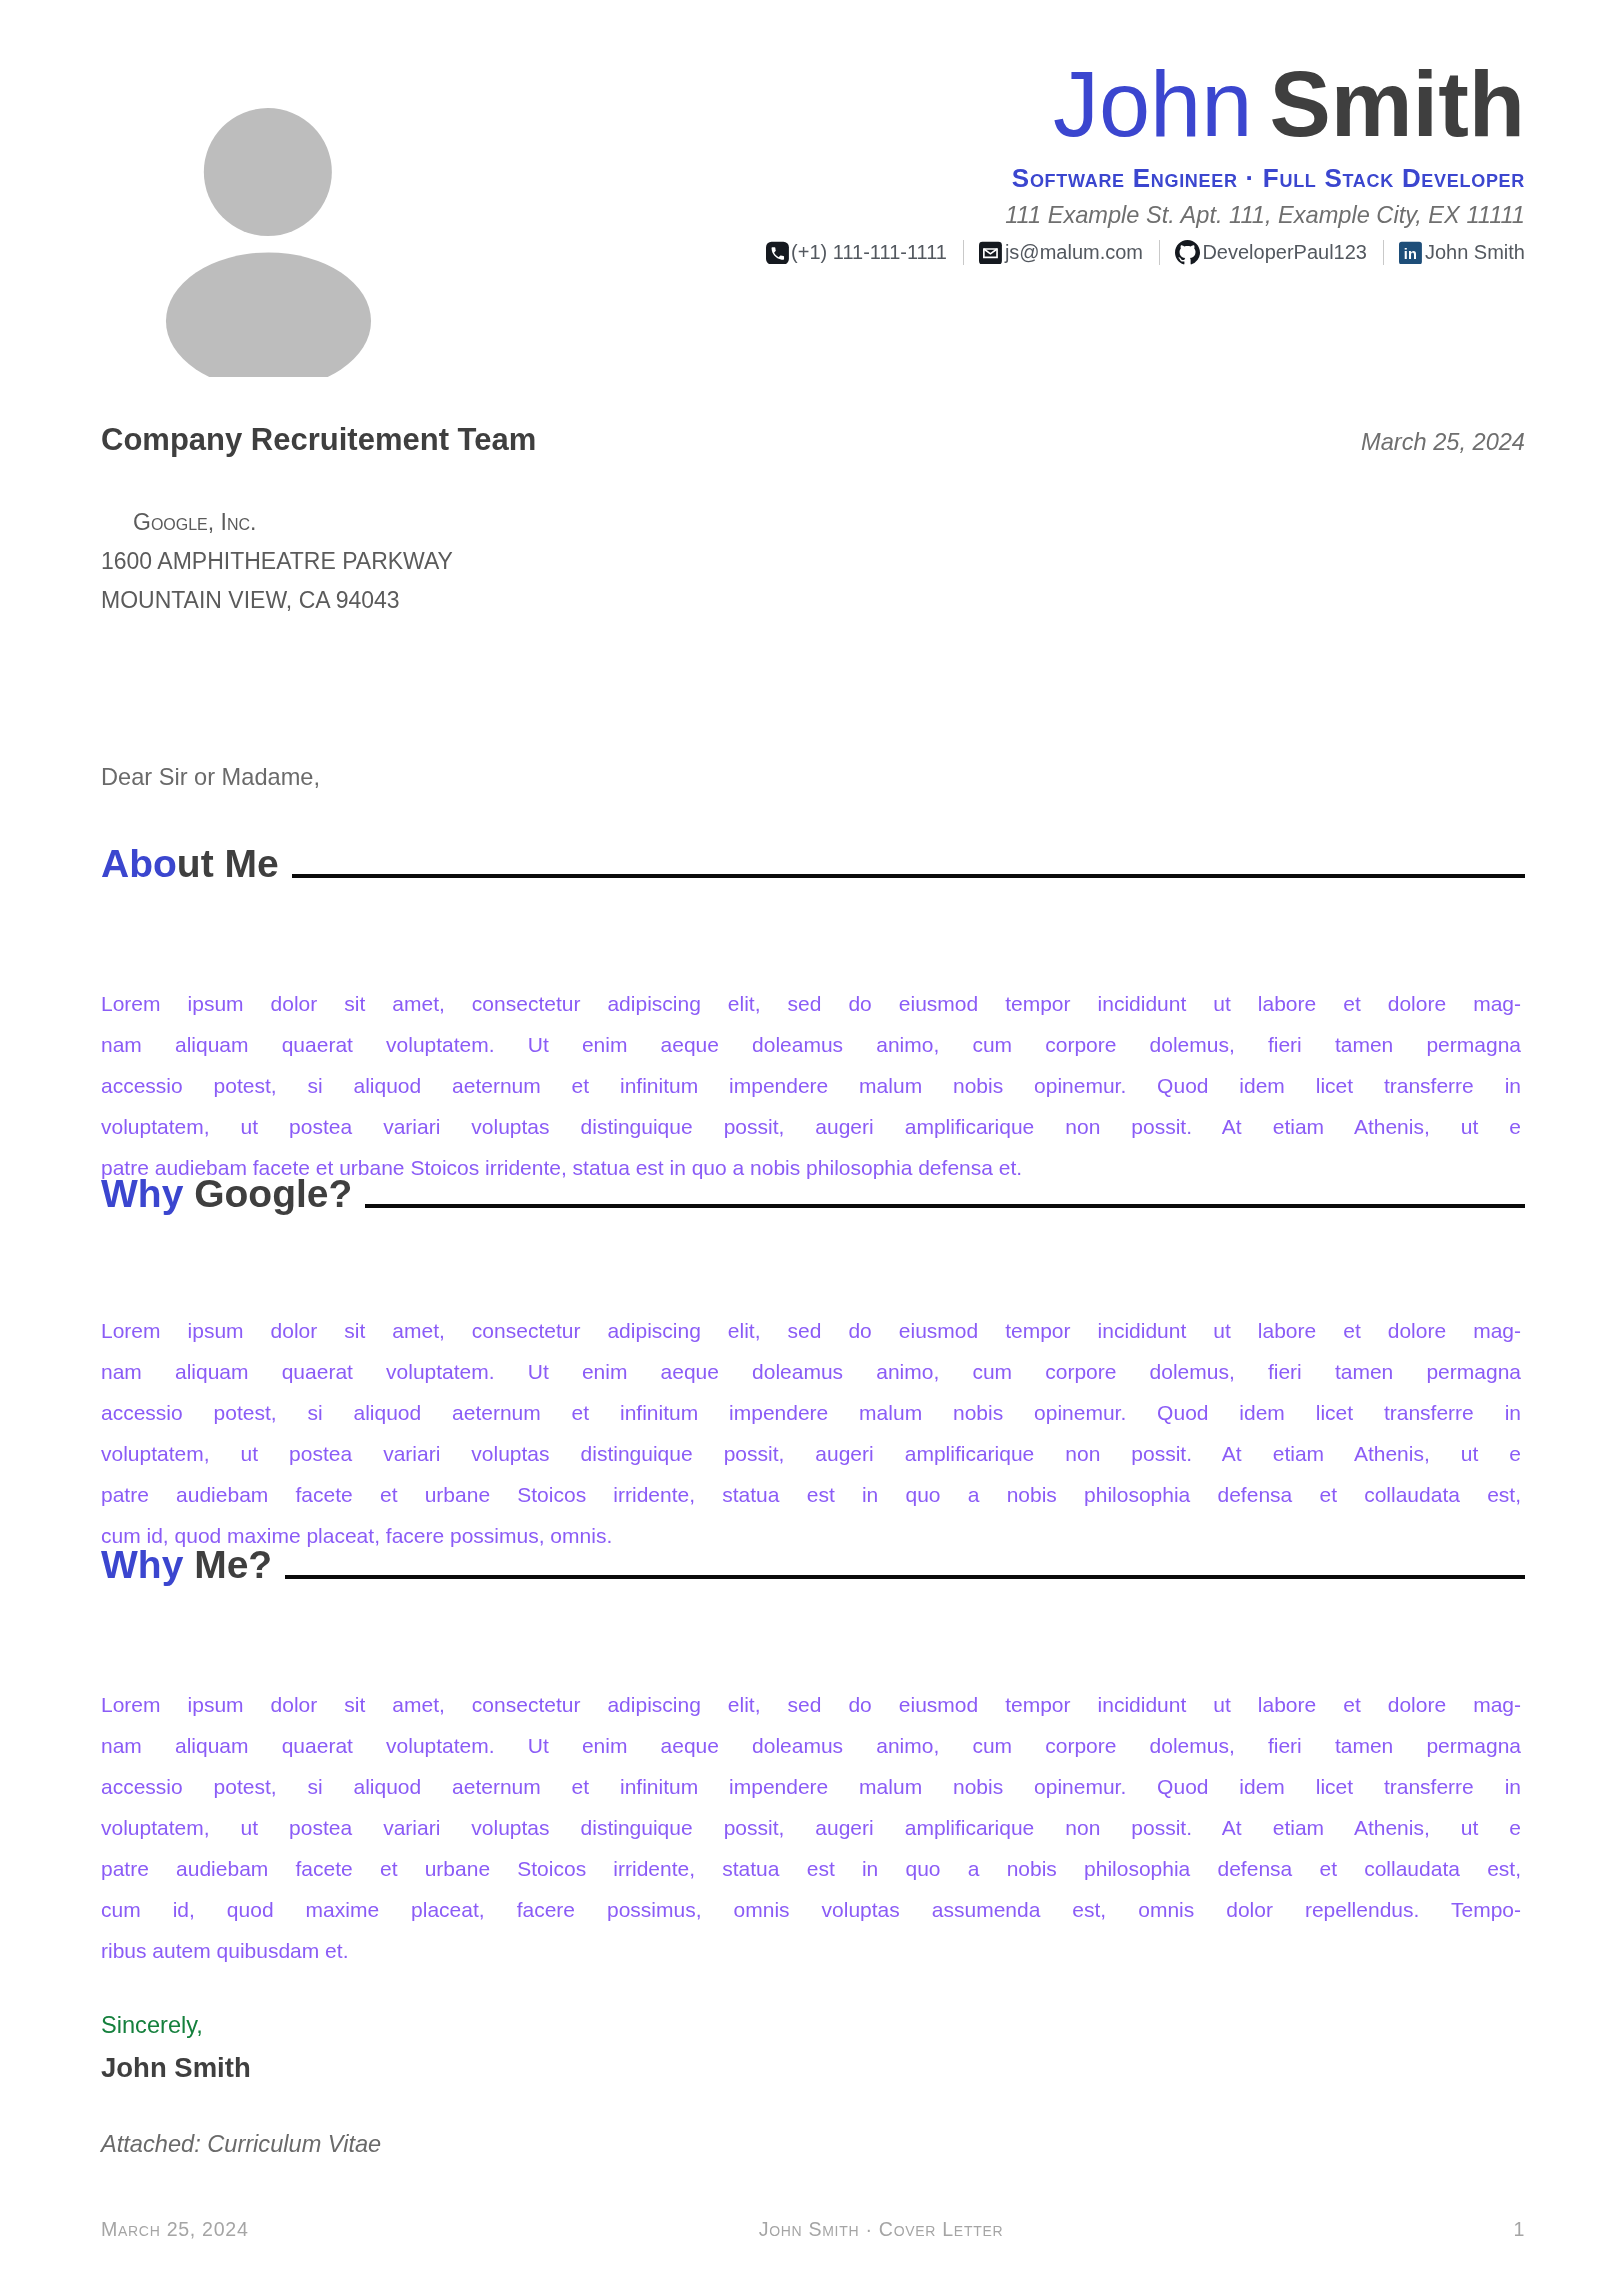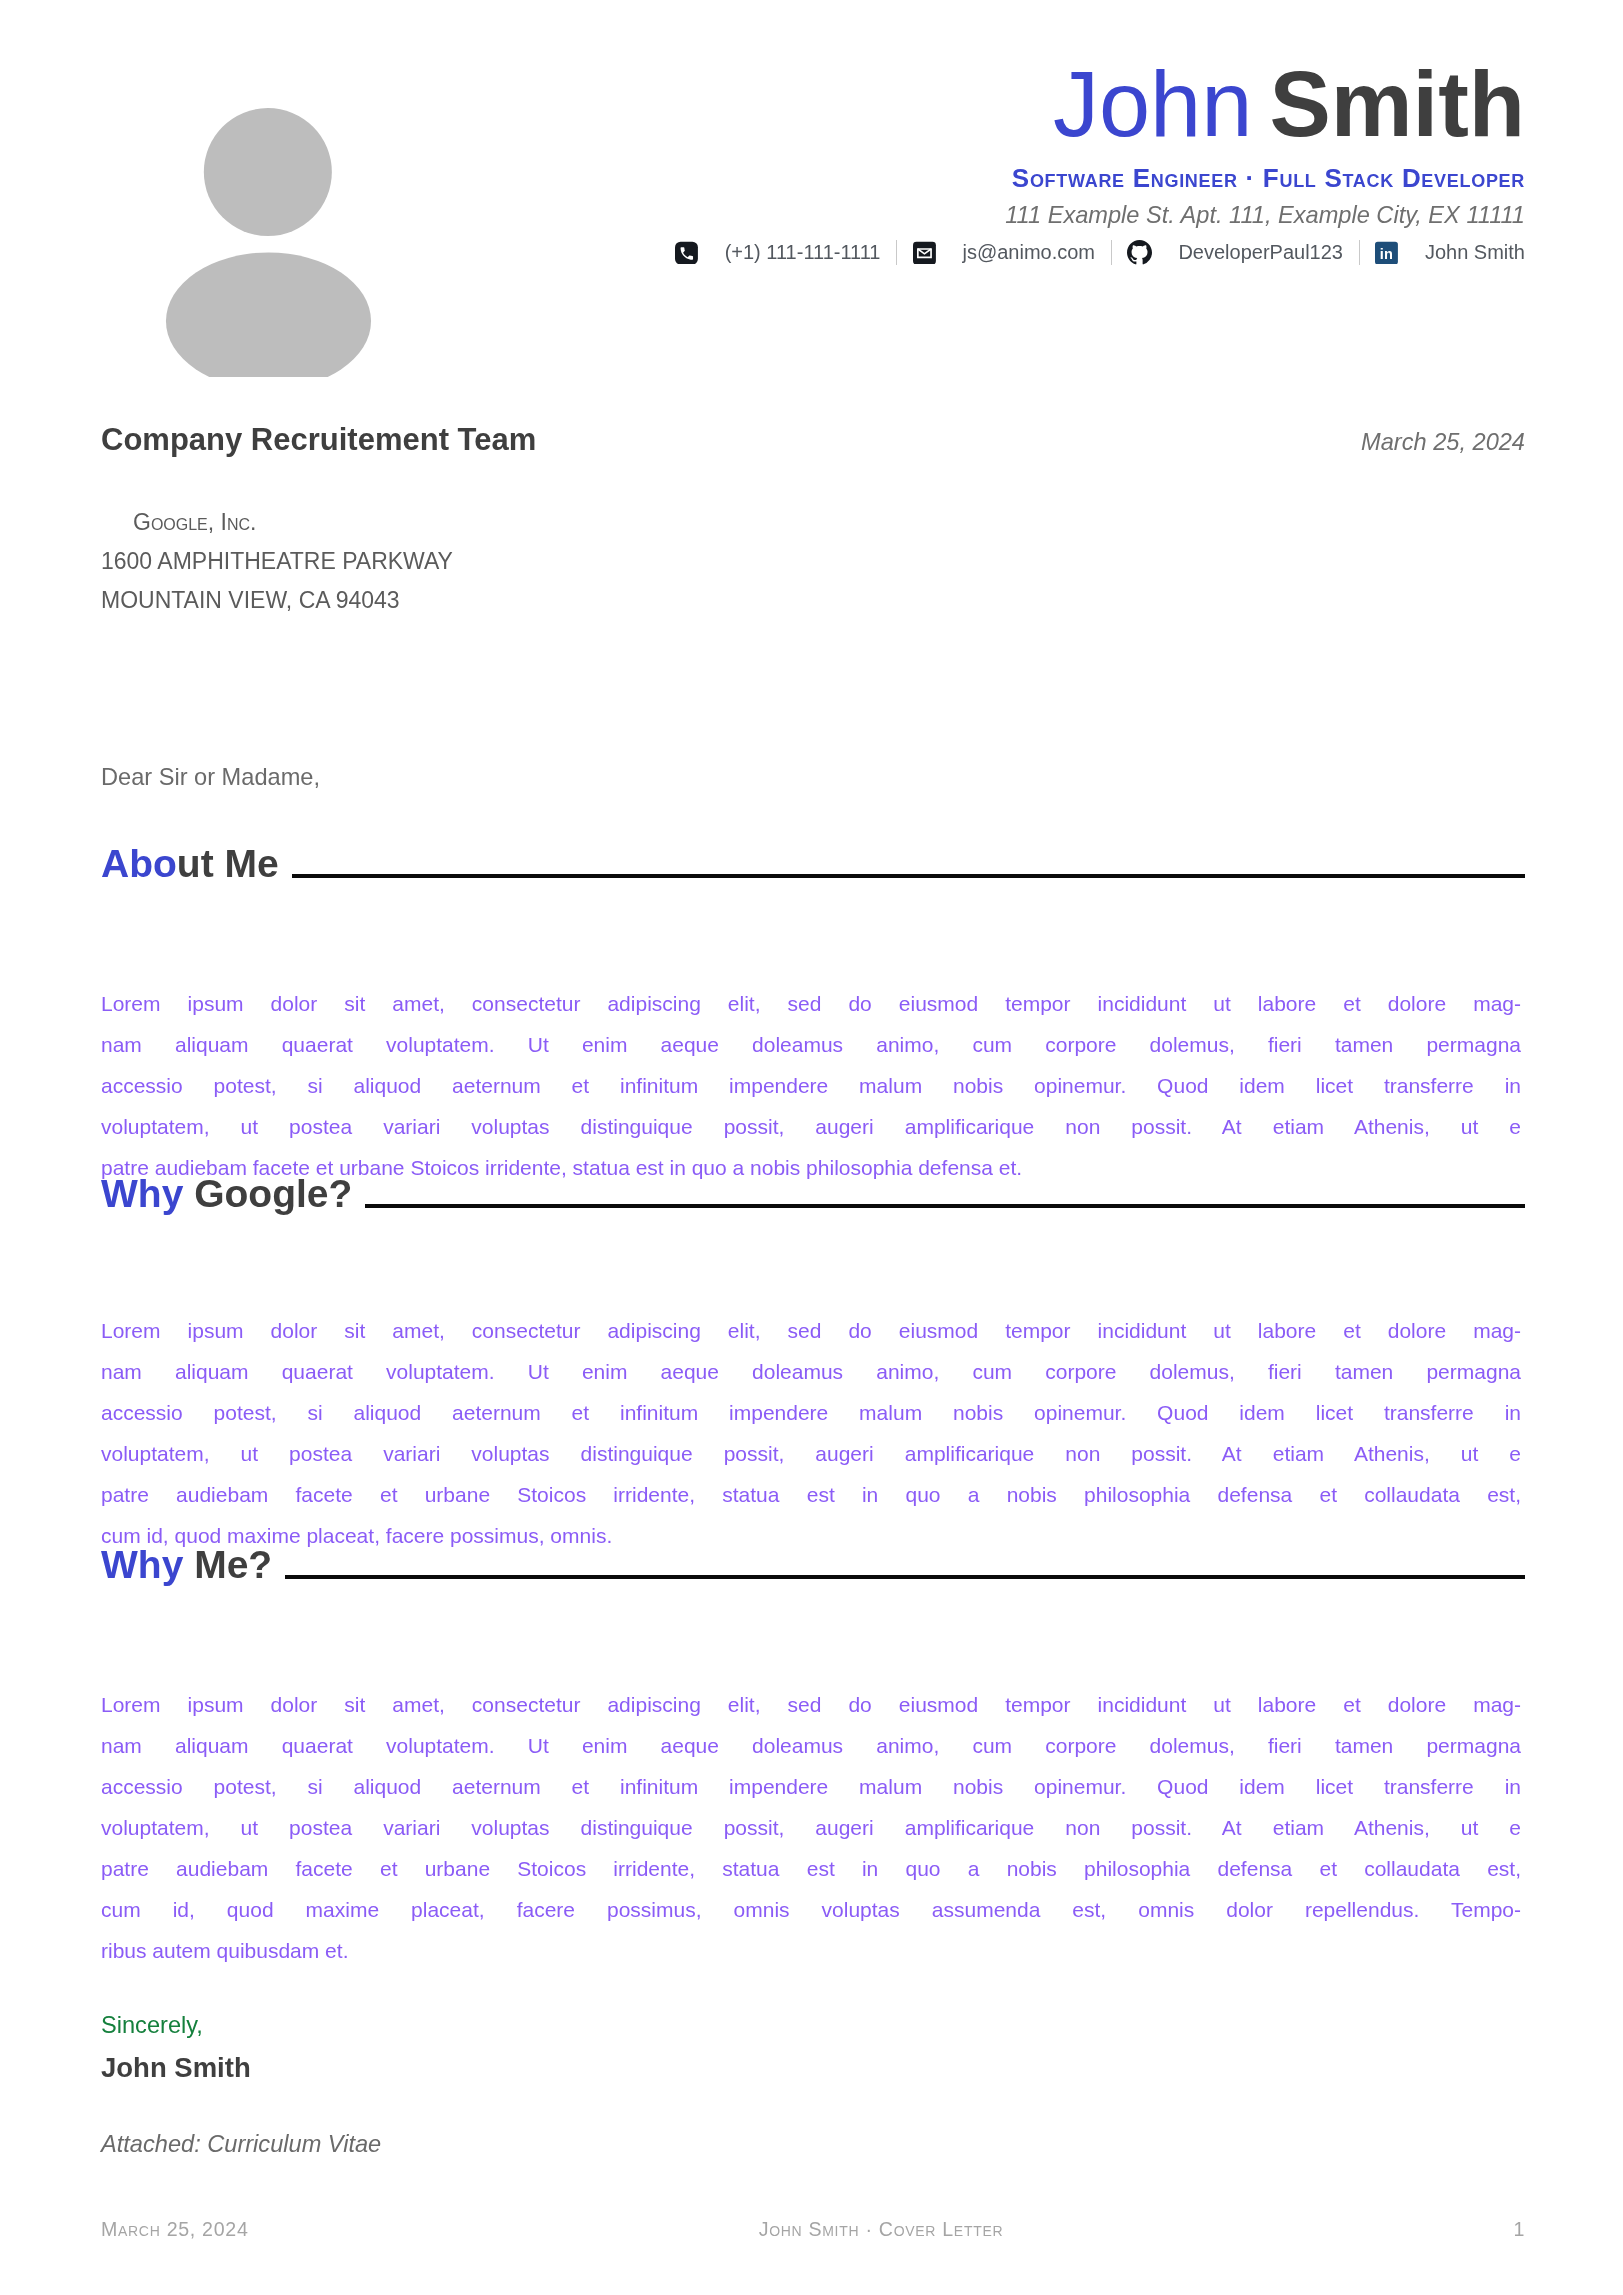--- a/index.html
+++ b/index.html
@@ -59,21 +59,21 @@
   }
   .contact-bar {
     margin-top: 10.5px;
     display: flex;
     justify-content: flex-end;
     align-items: center;
     font-size: 20px;
     color: #53585f;
   }
   .contact-item { display: flex; align-items: center; }
-  .contact-item .icon { display: inline-flex; margin-right: 26px; }
+  .contact-item .icon { display: inline-flex; margin-right: 2px; }
   .contact-sep {
     width: 0;
     height: 25px;
     border-left: 1.3px solid #c9c9c9;
     margin: 0 15.7px;
   }
 
   
   .recipient-row {
     position: absolute;
@@ -247,21 +247,21 @@
       <span class="contact-sep"></span>
 
       <div class="contact-item">
         <span class="icon">
           <svg width="23.6" height="23.6" viewBox="0 0 34 34">
               <rect x="0" y="1" width="33" height="33" rx="5" fill="#15191f"></rect>
               <path d="M7 11.5h19v12H7z" fill="none" stroke="#ffffff" stroke-width="2.4"></path>
               <path d="M7 11.5l9.5 7 9.5-7" fill="none" stroke="#ffffff" stroke-width="2.4"></path>
             </svg>
         </span>
-        <span>js@animo.com</span>
+        <span>js@malum.com</span>
       </div>
       <span class="contact-sep"></span>
 
       <div class="contact-item">
         <span class="icon">
           <svg width="25" height="25" viewBox="0 0 16 16">
               <path fill="#15191f" d="M8 0C3.58 0 0 3.58 0 8c0 3.54 2.29 6.53 5.47 7.59.4.07.55-.17.55-.38 0-.19-.01-.82-.01-1.49-2.01.37-2.53-.49-2.69-.94-.09-.23-.48-.94-.82-1.13-.28-.15-.68-.52-.01-.53.63-.01 1.08.58 1.23.82.72 1.21 1.87.87 2.33.66.07-.52.28-.87.51-1.07-1.78-.2-3.64-.89-3.64-3.95 0-.87.31-1.59.82-2.15-.08-.2-.36-1.02.08-2.12 0 0 .67-.21 2.2.82.64-.18 1.32-.27 2-.27s1.36.09 2 .27c1.53-1.04 2.2-.82 2.2-.82.44 1.1.16 1.92.08 2.12.51.56.82 1.27.82 2.15 0 3.07-1.87 3.75-3.65 3.95.29.25.54.73.54 1.48 0 1.07-.01 1.93-.01 2.2 0 .21.15.46.55.38A8.01 8.01 0 0 0 16 8c0-4.42-3.58-8-8-8z"></path>
             </svg>
         </span>
         <span>DeveloperPaul123</span>

